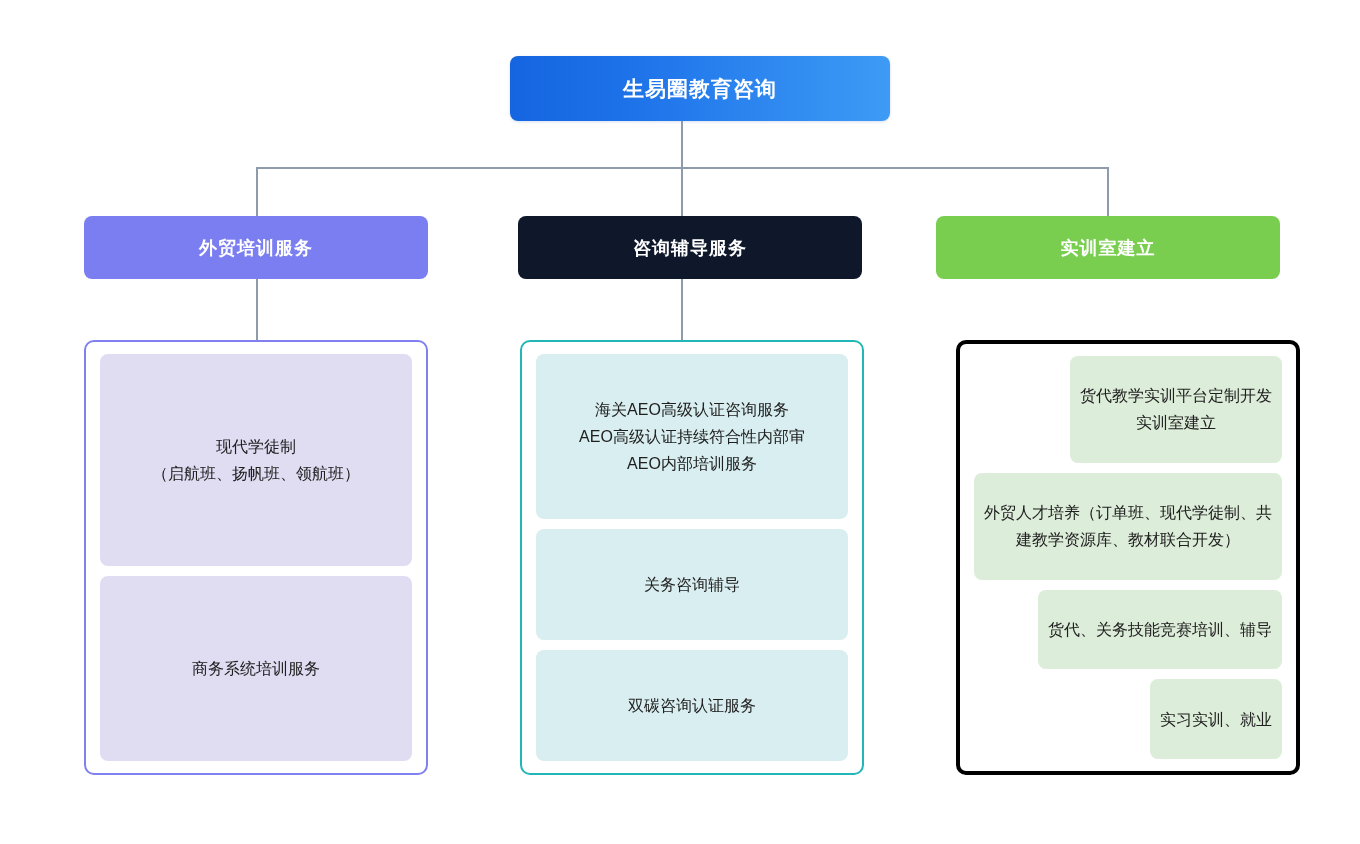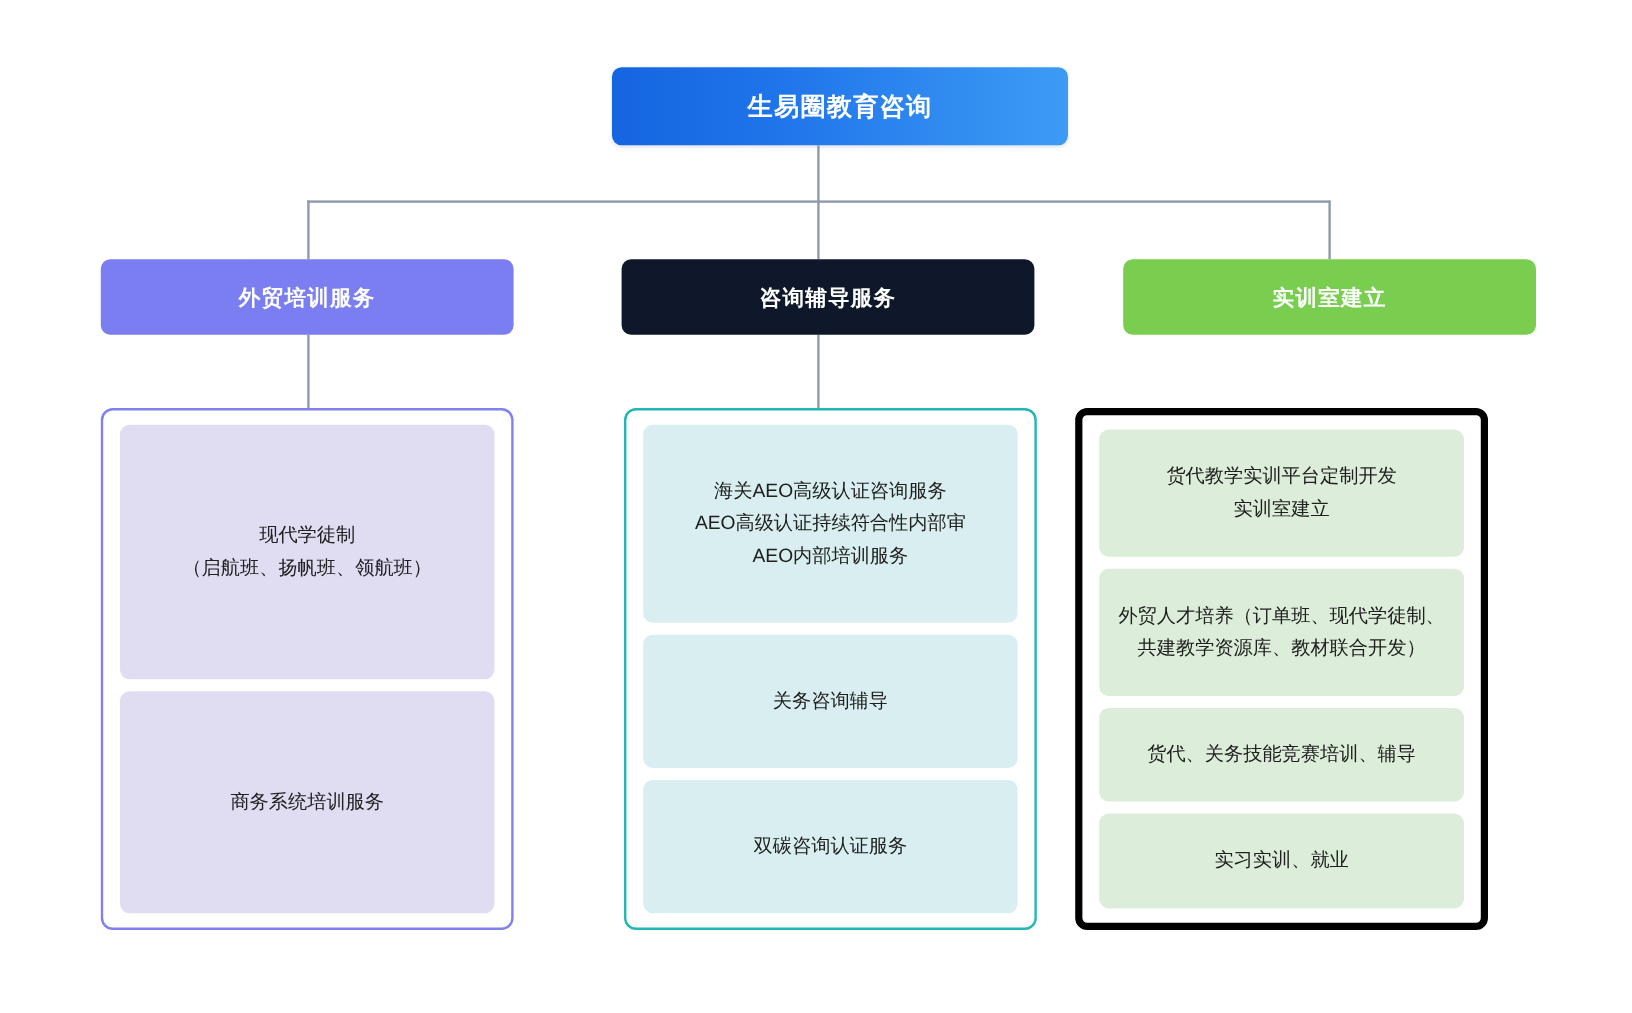--- a/index.html
+++ b/index.html
@@ -71,21 +71,21 @@
     height: 435px;
     border-radius: 10px;
     background: #ffffff;
     padding: 12px 14px;
     display: flex;
     flex-direction: column;
     justify-content: space-between;
   }
   .items-box.c0 { left: 84px;  border: 2px solid #8080ee; }
   .items-box.c1 { left: 520px; border: 2px solid #23b6b6; }
-  .items-box.c2 { left: 896px; border: 6px solid #000000; }
+  .items-box.c2 { left: 956px; border: 4px solid #000000; align-items: flex-end; }
 
   .item {
     border-radius: 8px;
     display: flex;
     align-items: center;
     justify-content: center;
     text-align: center;
     font-size: 16px;
     line-height: 27px;
     color: #202020;

